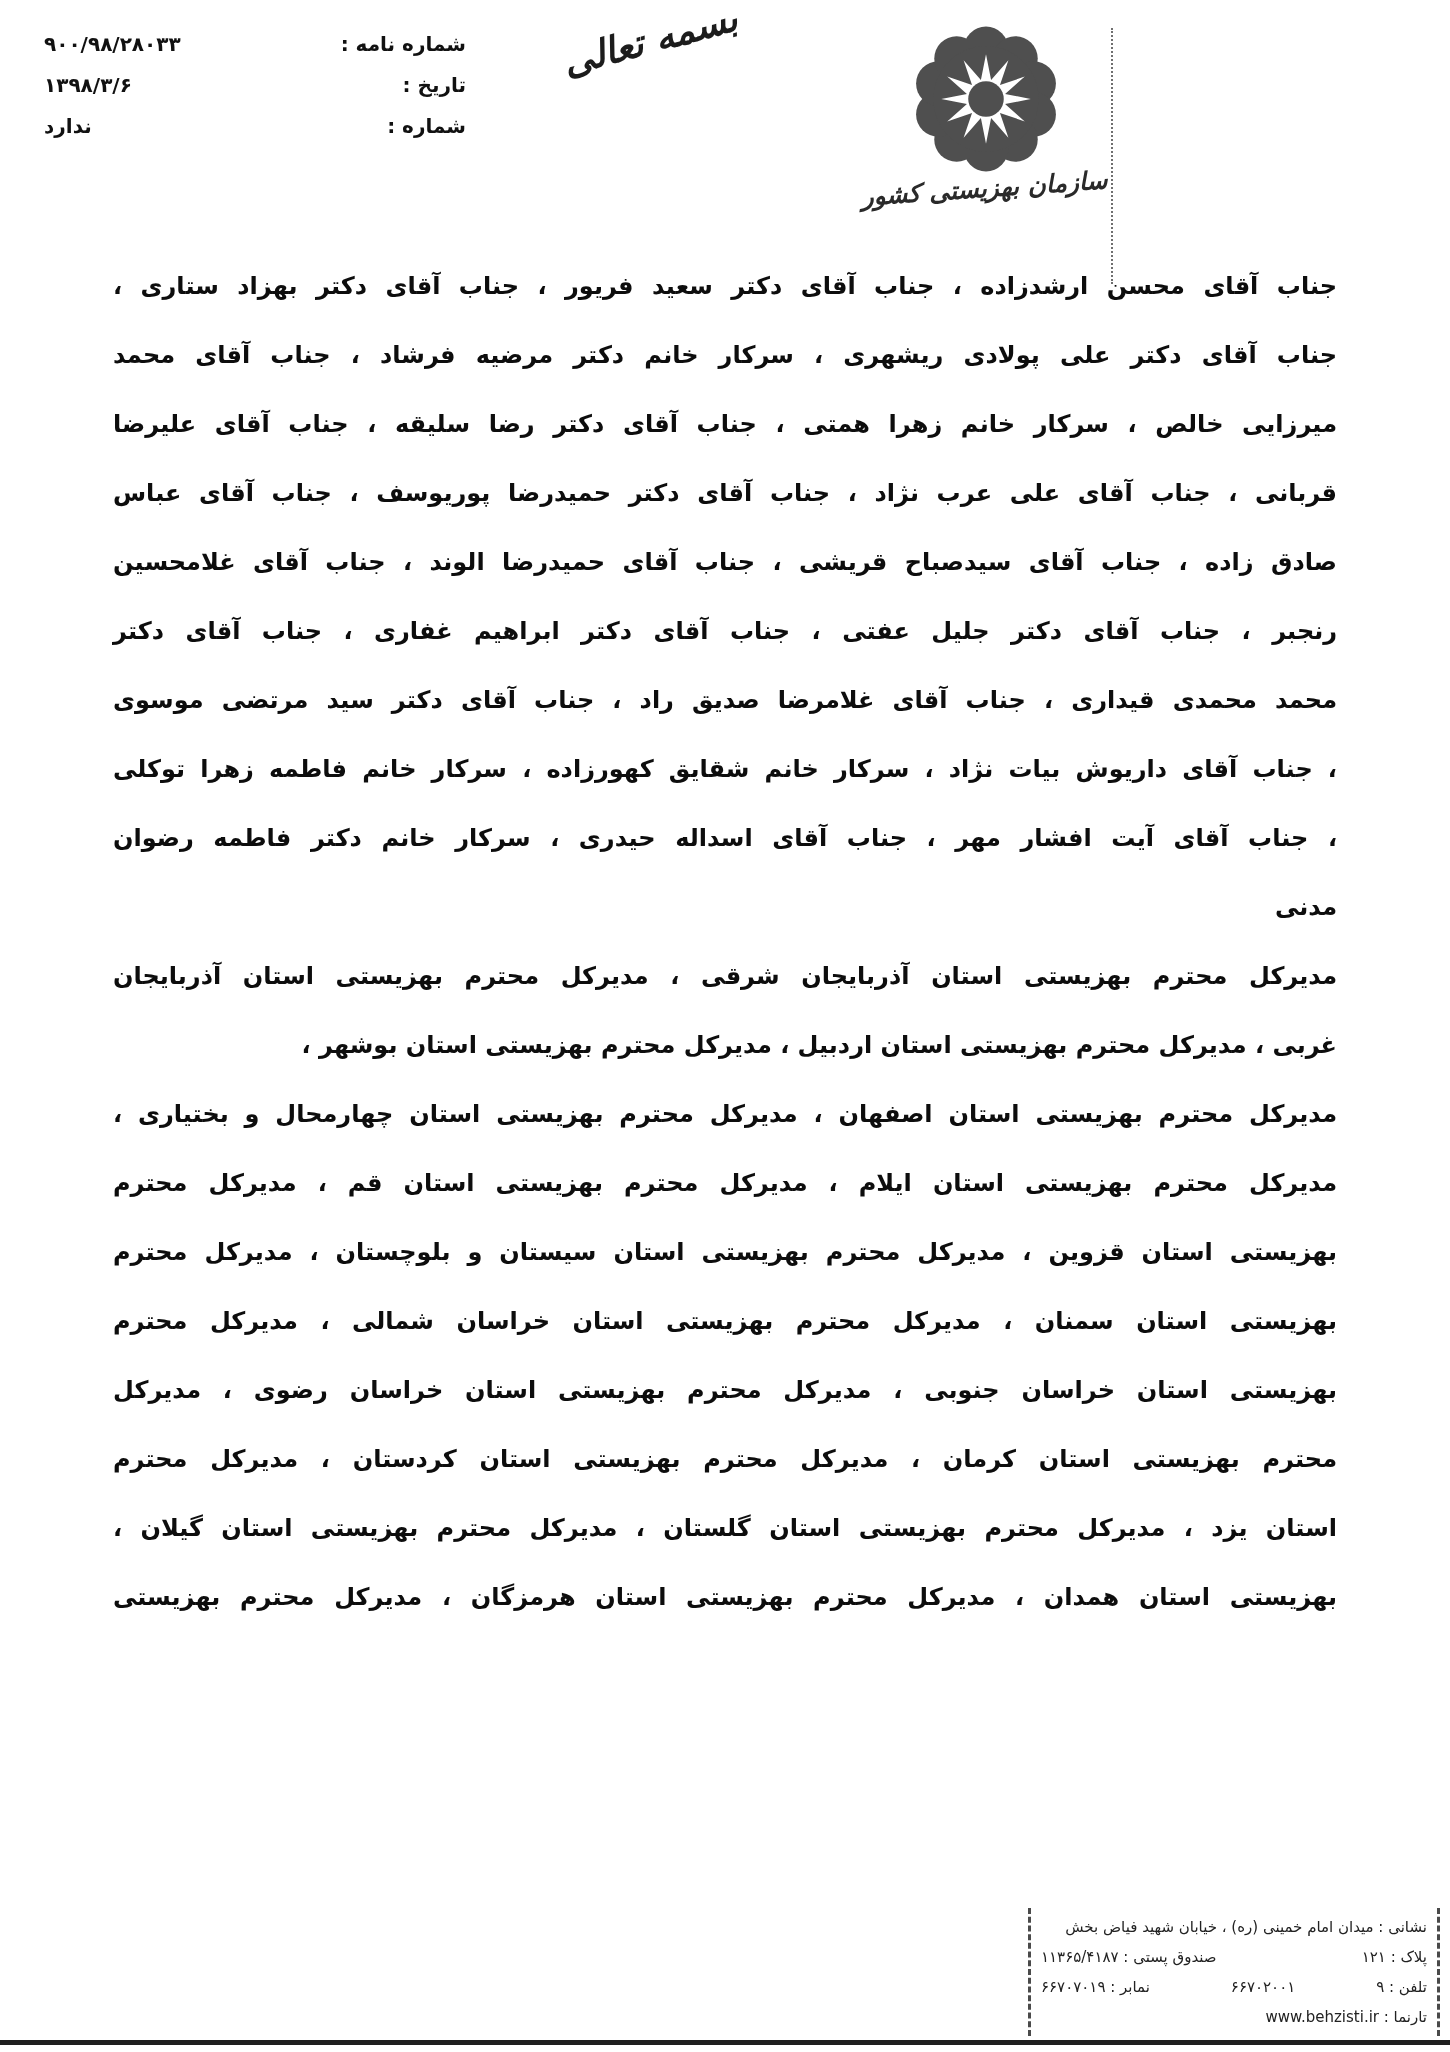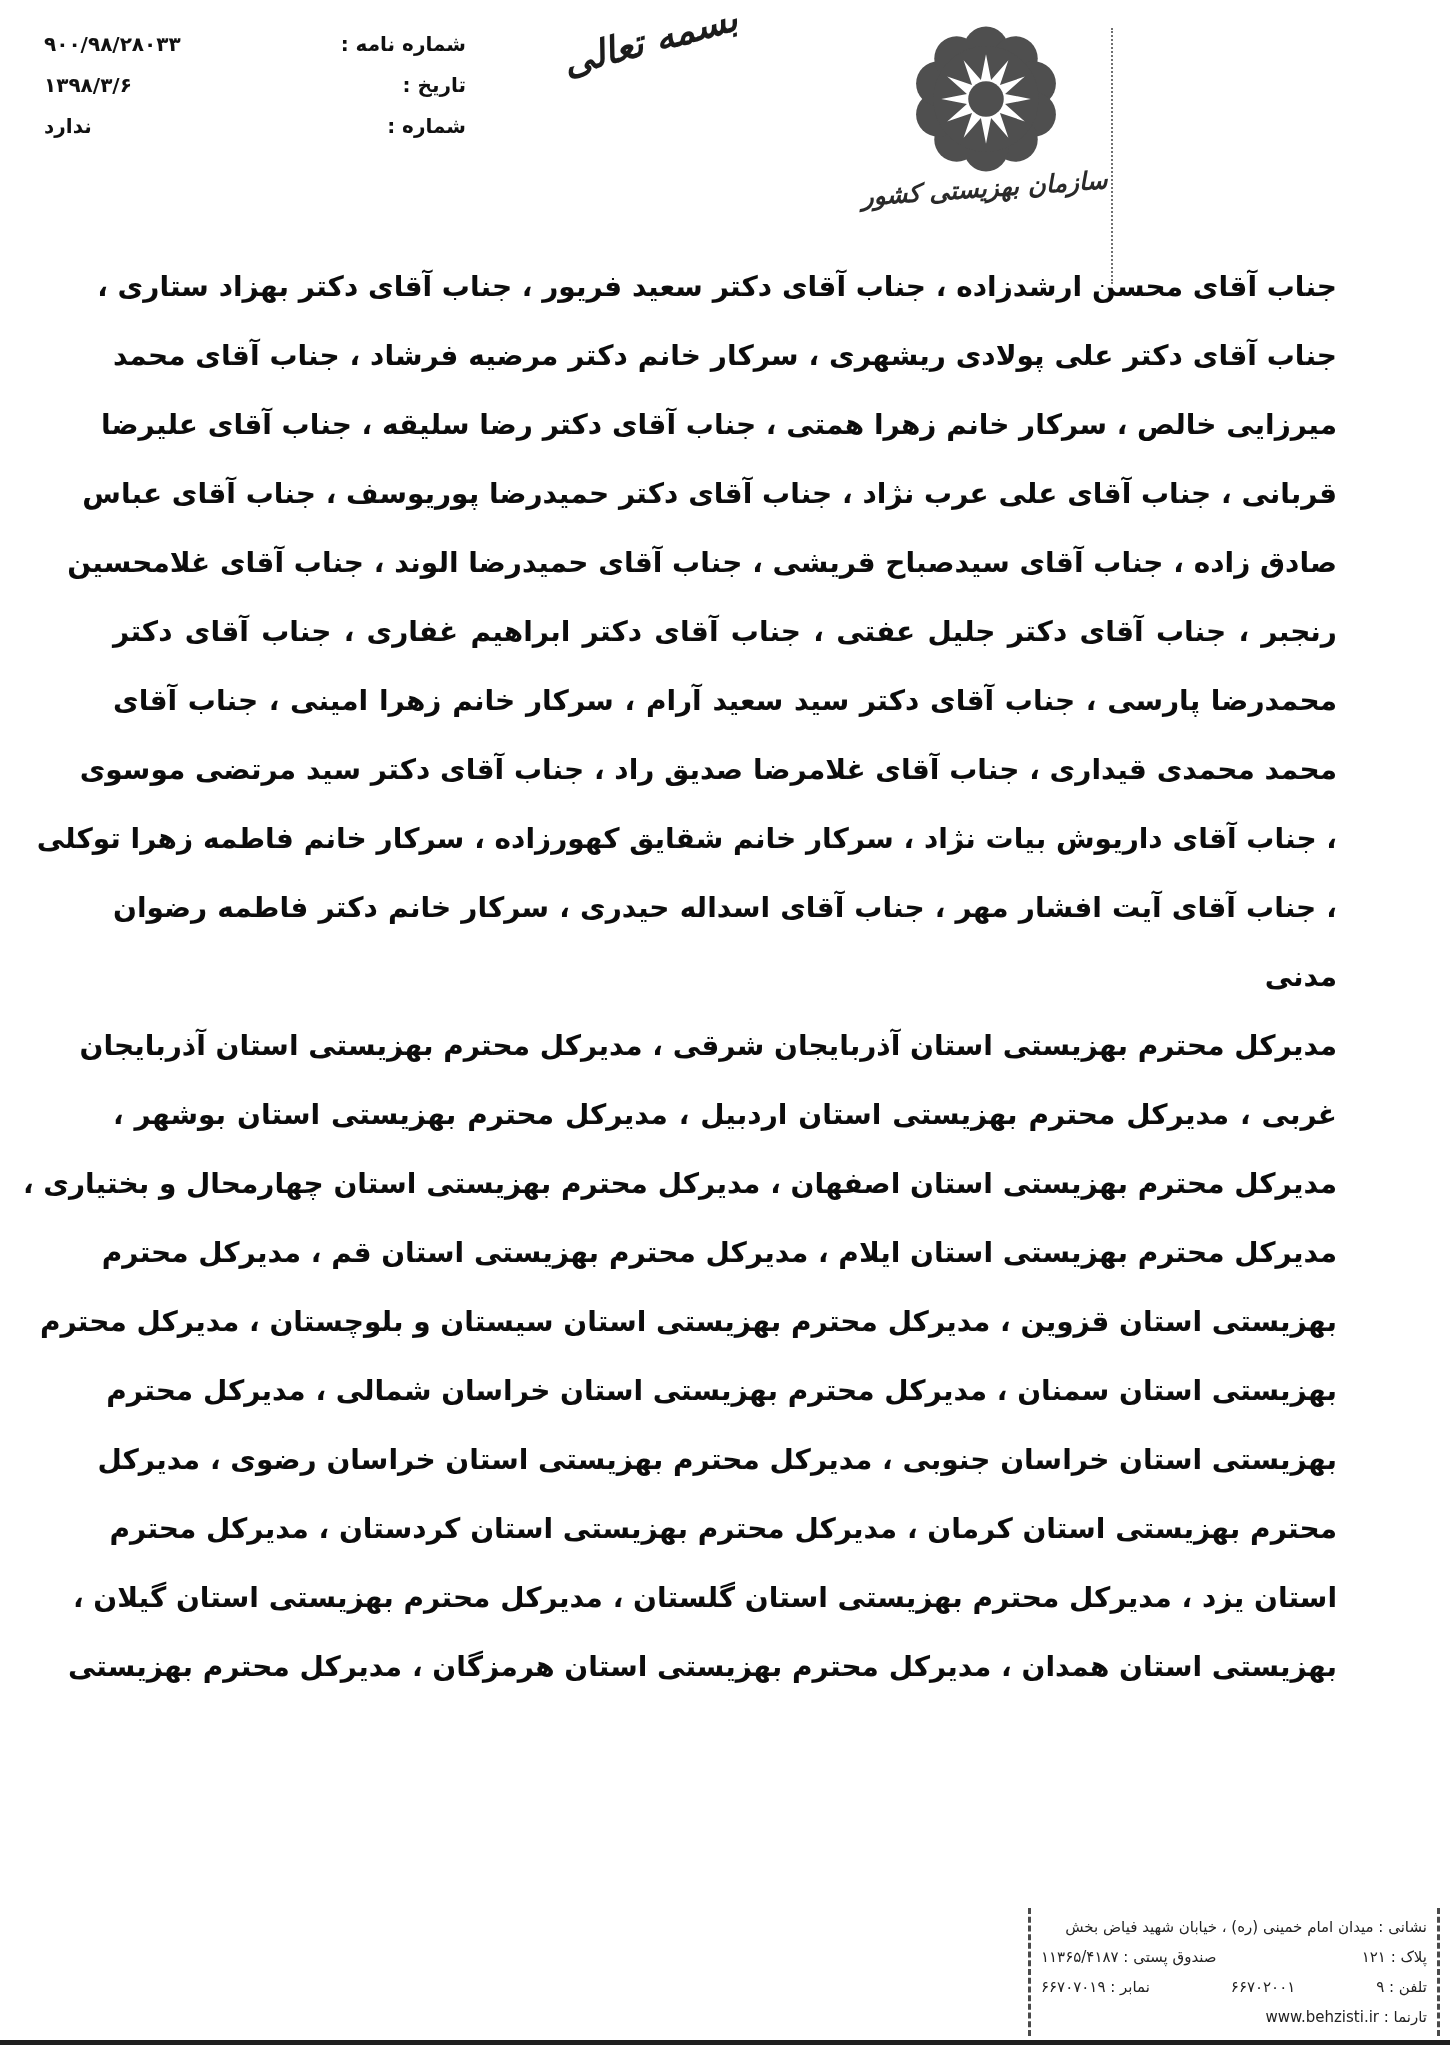--- a/index.html
+++ b/index.html
@@ -38,21 +38,21 @@
   }
   .fold-line{
     position:absolute;left:1111px;top:28px;height:256px;width:0;
     border-left:2px dotted #6f6f6f;
   }
   
   .body-lines{
     position:absolute;left:113px;top:252px;width:1224px;direction:rtl;
   }
   .body-lines>div{
-    height:69px;line-height:69px;font-size:28px;font-weight:700;
+    height:69px;line-height:69px;font-size:24px;font-weight:700;
     text-align:justify;text-align-last:justify;text-justify:inter-word;
     white-space:nowrap;letter-spacing:0;color:#0d0d0d;
   }
   
   .body-lines>div:nth-of-type(12){text-align-last:right;}
   
   .footer-box{
     position:absolute;left:1028px;top:1908px;width:412px;height:128px;
     border-left:3px dashed #4a4a4a;border-right:3px dashed #4a4a4a;
     padding:4px 10px 0 10px;box-sizing:border-box;direction:rtl;
@@ -120,21 +120,20 @@
 
       <div>میرزایی خالص ، سرکار خانم زهرا همتی ، جناب آقای دکتر رضا سلیقه ، جناب آقای علیرضا</div>
 
 
       <div>قربانی ، جناب آقای علی عرب نژاد ، جناب آقای دکتر حمیدرضا پوریوسف ، جناب آقای عباس</div>
 
       <div>صادق زاده ، جناب آقای سیدصباح قریشی ، جناب آقای حمیدرضا الوند ، جناب آقای غلامحسین</div>
 
       <div>رنجبر ، جناب آقای دکتر جلیل عفتی ، جناب آقای دکتر ابراهیم غفاری ، جناب آقای دکتر</div>
 
-      <div>محمدرضا پارسی ، جناب آقای دکتر سید سعید آرام ، سرکار خانم زهرا امینی ، جناب آقای</div>
 
       <div>محمد محمدی قیداری ، جناب آقای غلامرضا صدیق راد ، جناب آقای دکتر سید مرتضی موسوی</div>
 
       <div>، جناب آقای داریوش بیات نژاد ، سرکار خانم شقایق کهورزاده ، سرکار خانم فاطمه زهرا توکلی</div>
 
       <div>، جناب آقای آیت افشار مهر ، جناب آقای اسداله حیدری ، سرکار خانم دکتر فاطمه رضوان</div>
 
       <div>مدنی</div>
 
       <div>مدیرکل محترم بهزیستی استان آذربایجان شرقی ، مدیرکل محترم بهزیستی استان آذربایجان</div>

